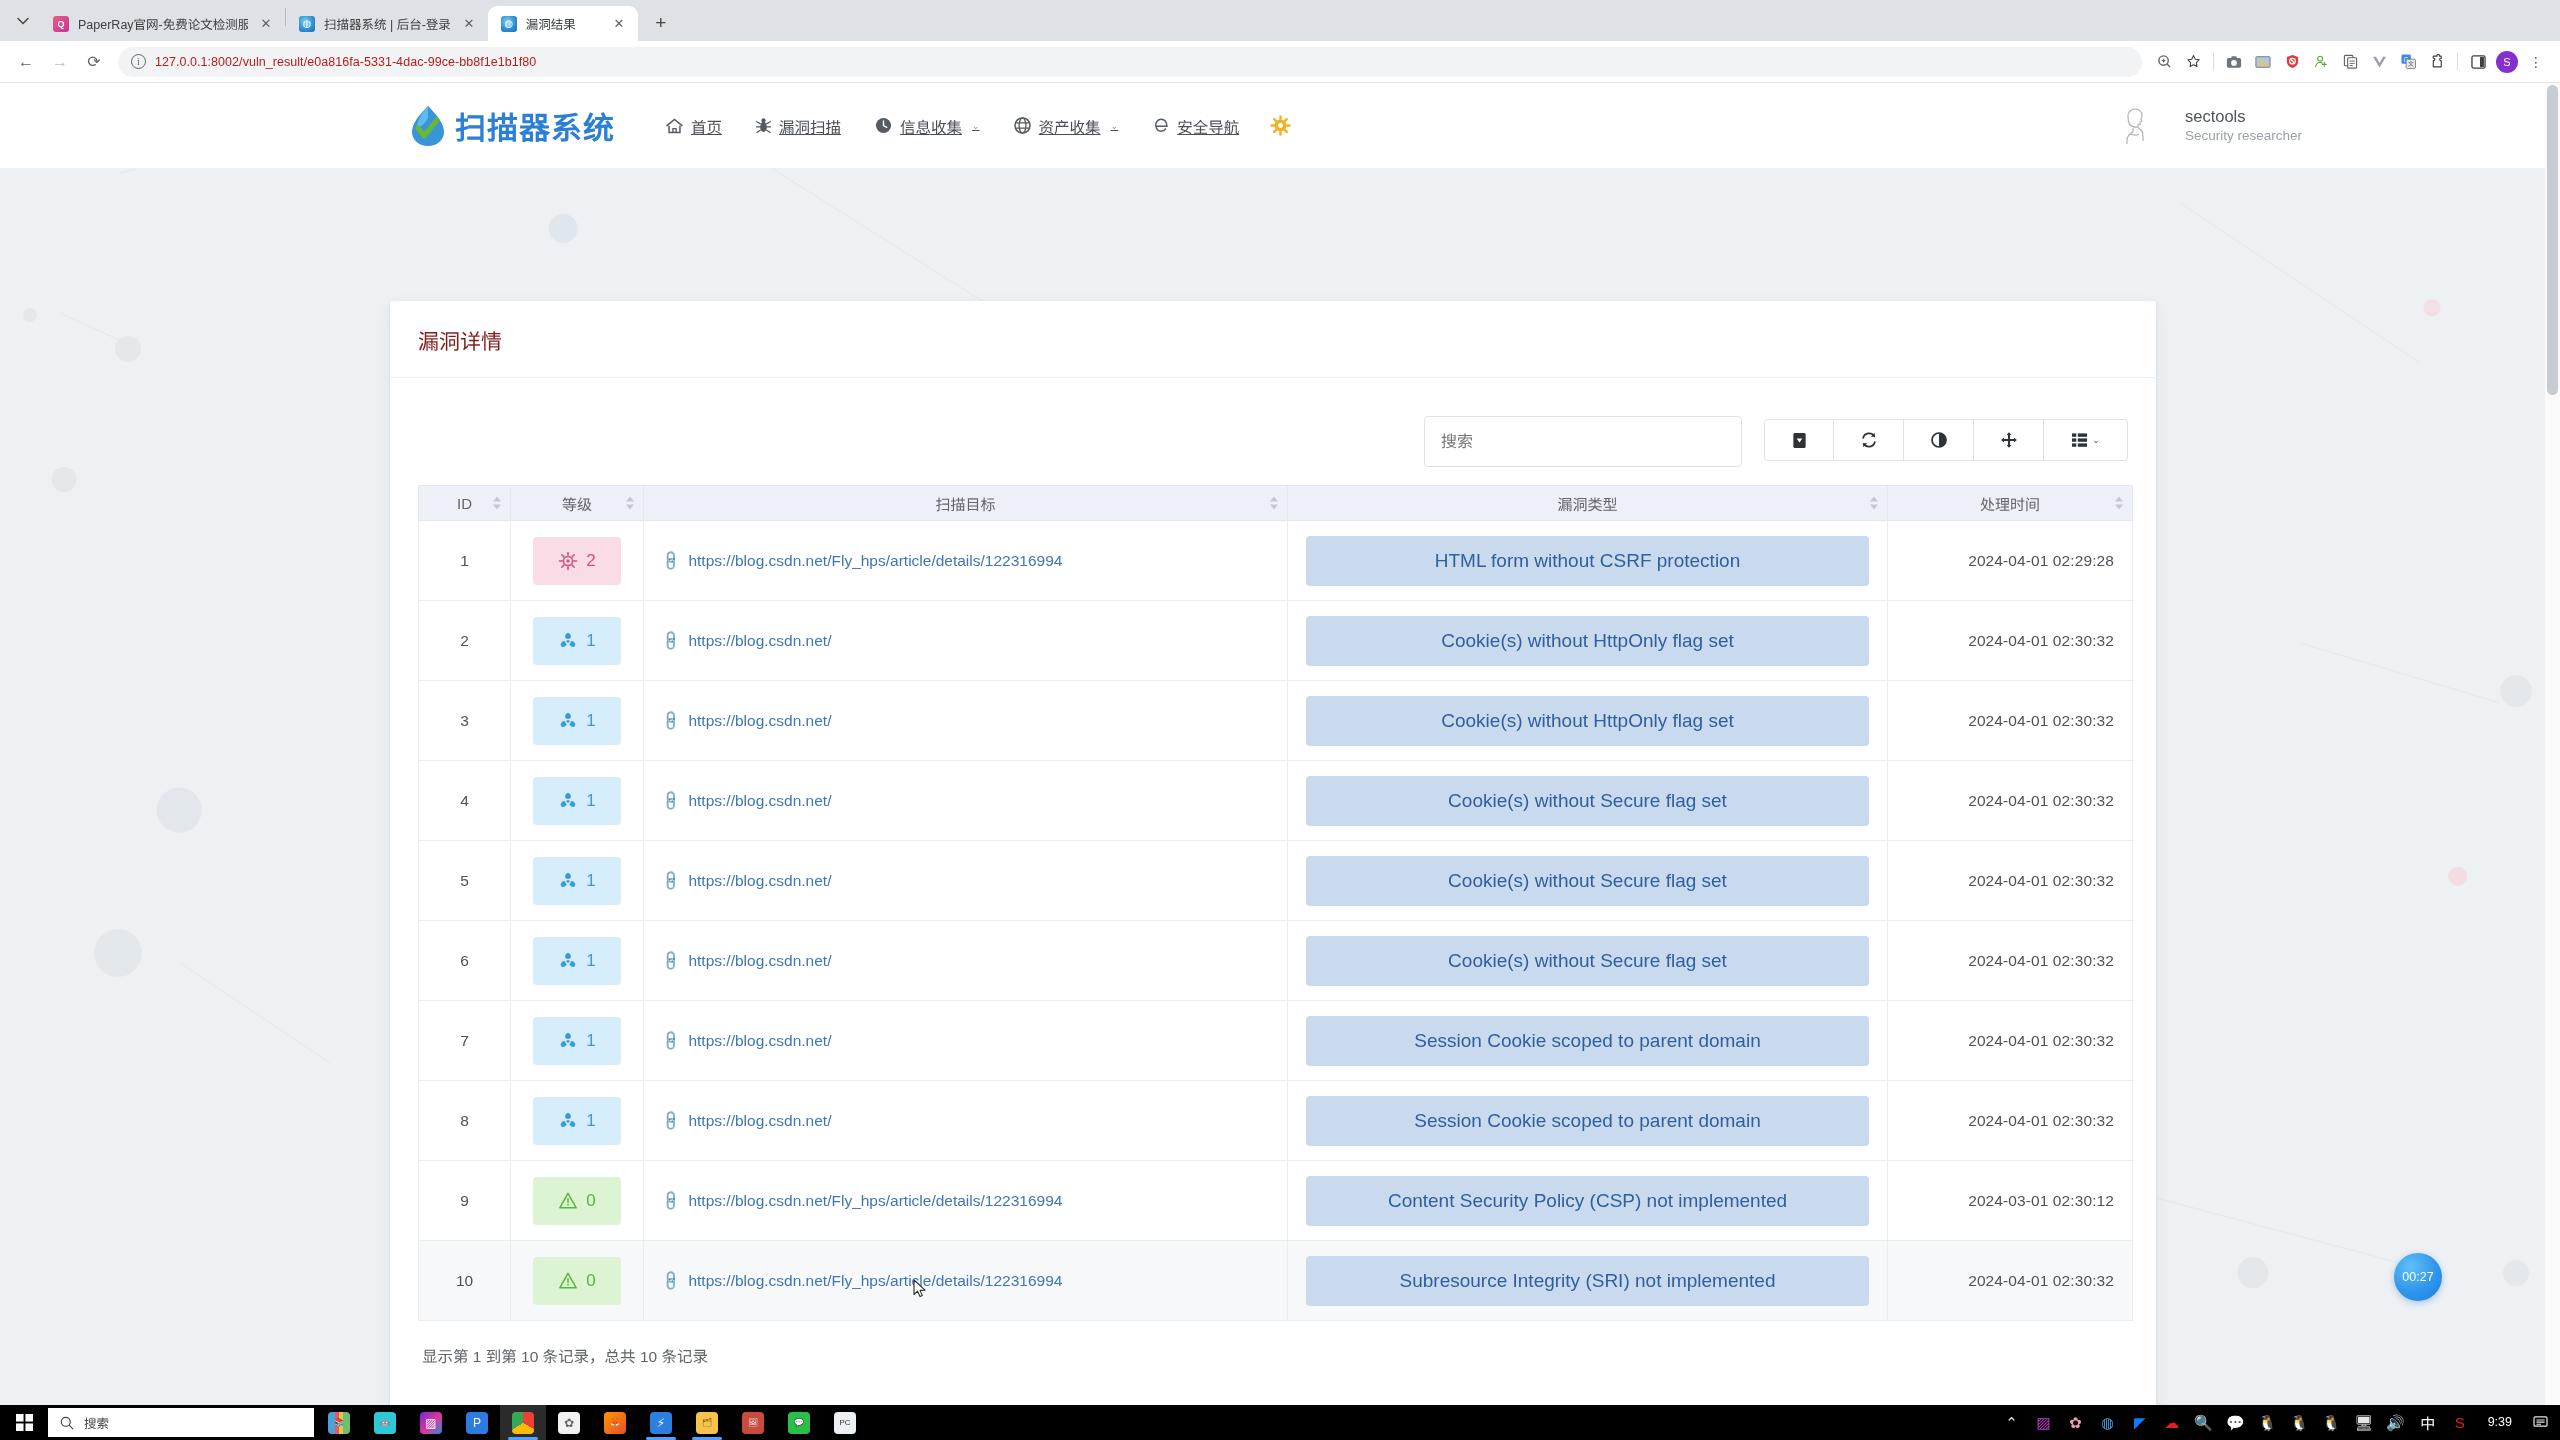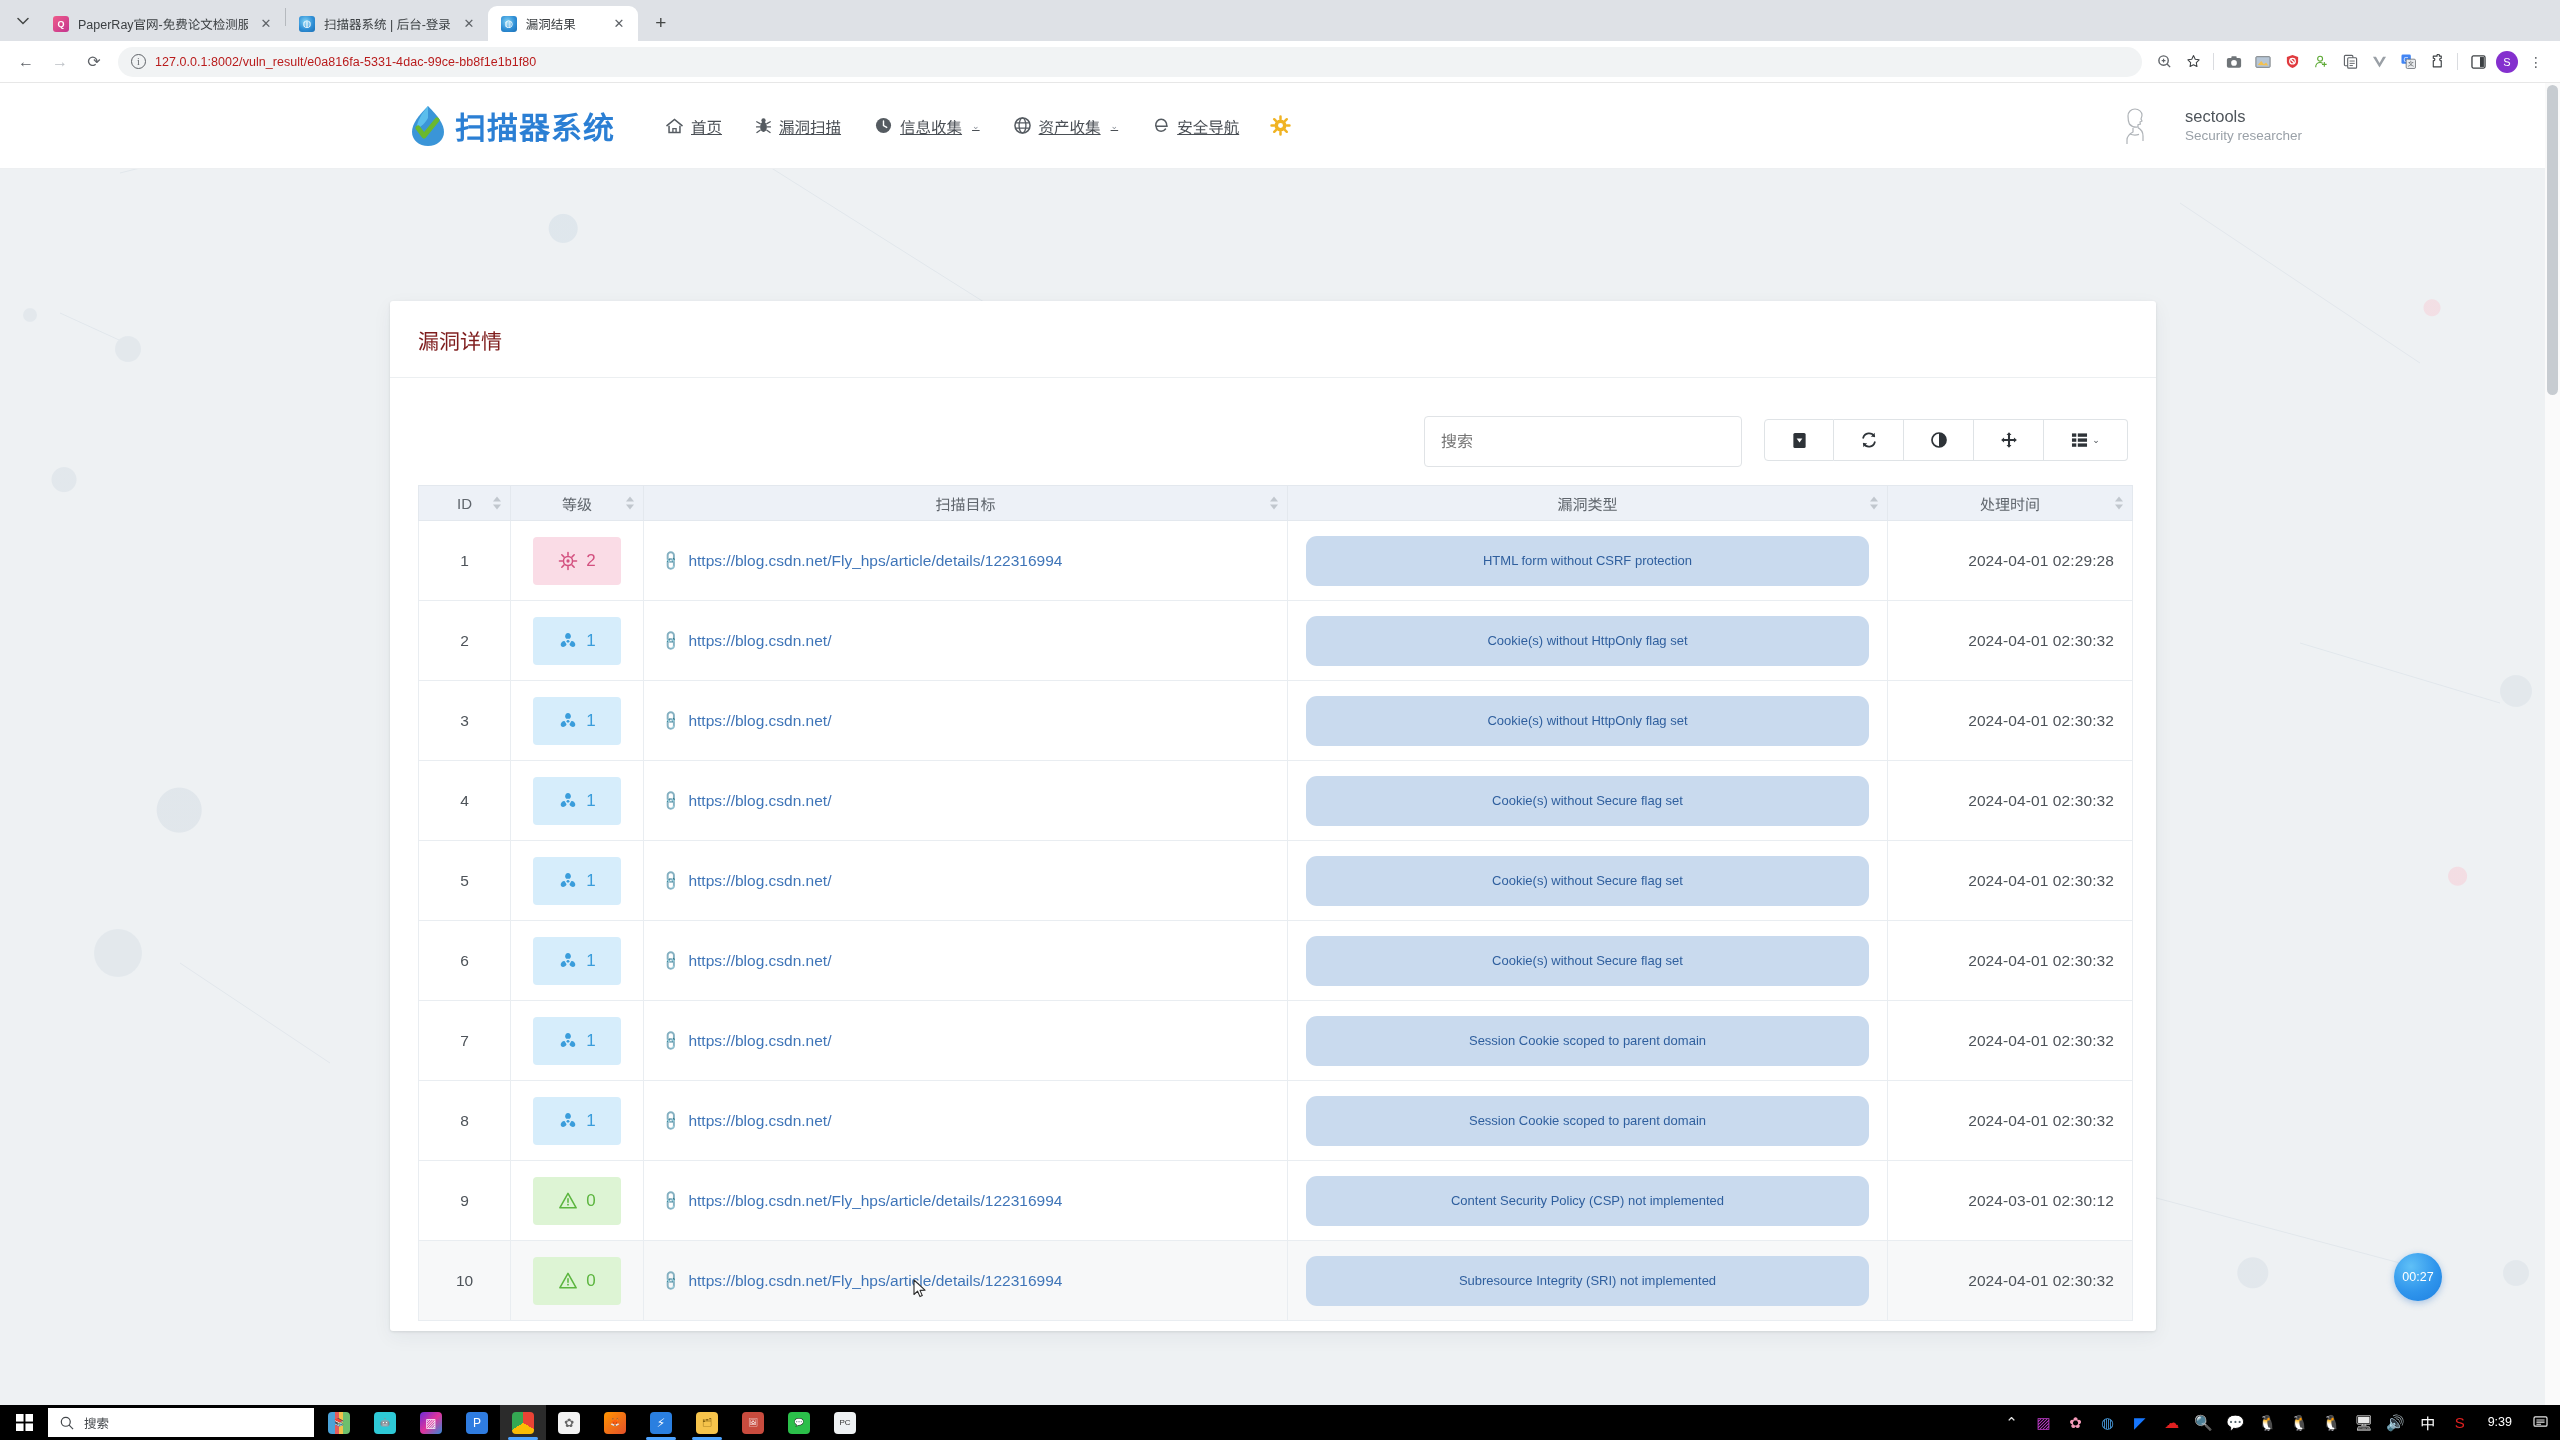--- a/index.html
+++ b/index.html
@@ -168,21 +168,21 @@
   .lvl-high { background: #fadce6; color: #d3507f; }
   .lvl-mid  { background: #d6edfb; color: #3a9ddb; }
   .lvl-low  { background: #ddf4d4; color: #5cb53f; }
 
   .target-cell { display: flex; align-items: center; gap: 9px; }
   .link-ico { color: #9aa0a6; font-size: 14px; transform: rotate(-45deg); display:inline-block; }
   .target-link { color: #3f75b8; font-size: 15.5px; }
 
   .type-pill {
     display: block; width: 100%; background: #c9daee; color: #2f5f9e;
-    border-radius: 11px; text-align: center; font-size: 13px; height: 50px;
+    border-radius: 4px; text-align: center; font-size: 19px; height: 50px;
     line-height: 50px; overflow: hidden; white-space: nowrap;
   }
   td.c-time { text-align: right; color: #62676c; font-size: 15px; letter-spacing: .1px; }
 
   .table-footer { padding: 23px 4px 34px 4px; font-size: 15.5px; color: #5e6469; }
 
   .timer-widget {
     position: absolute; right: 118px; bottom: 104px;
     width: 48px; height: 48px; border-radius: 50%;
     background: radial-gradient(circle at 35% 28%, #5fc0f7 0%, #2f95ec 55%, #1d7fe0 100%);
@@ -782,20 +782,21 @@
                   </span>
                 </td>
                 <td>
                   <span class="type-pill">Subresource Integrity (SRI) not implemented</span>
                 </td>
                 <td class="c-time">2024-04-01 02:30:32</td>
               </tr>
             </tbody>
         </table>
 
+        <div class="table-footer">显示第 1 到第 10 条记录，总共 10 条记录</div>
       </div>
     </div>
 
     <div class="timer-widget">
       <span>00:27</span>
     </div>
 
     <div class="scrollbar-track">
       <div class="scrollbar-thumb"></div>
     </div>

